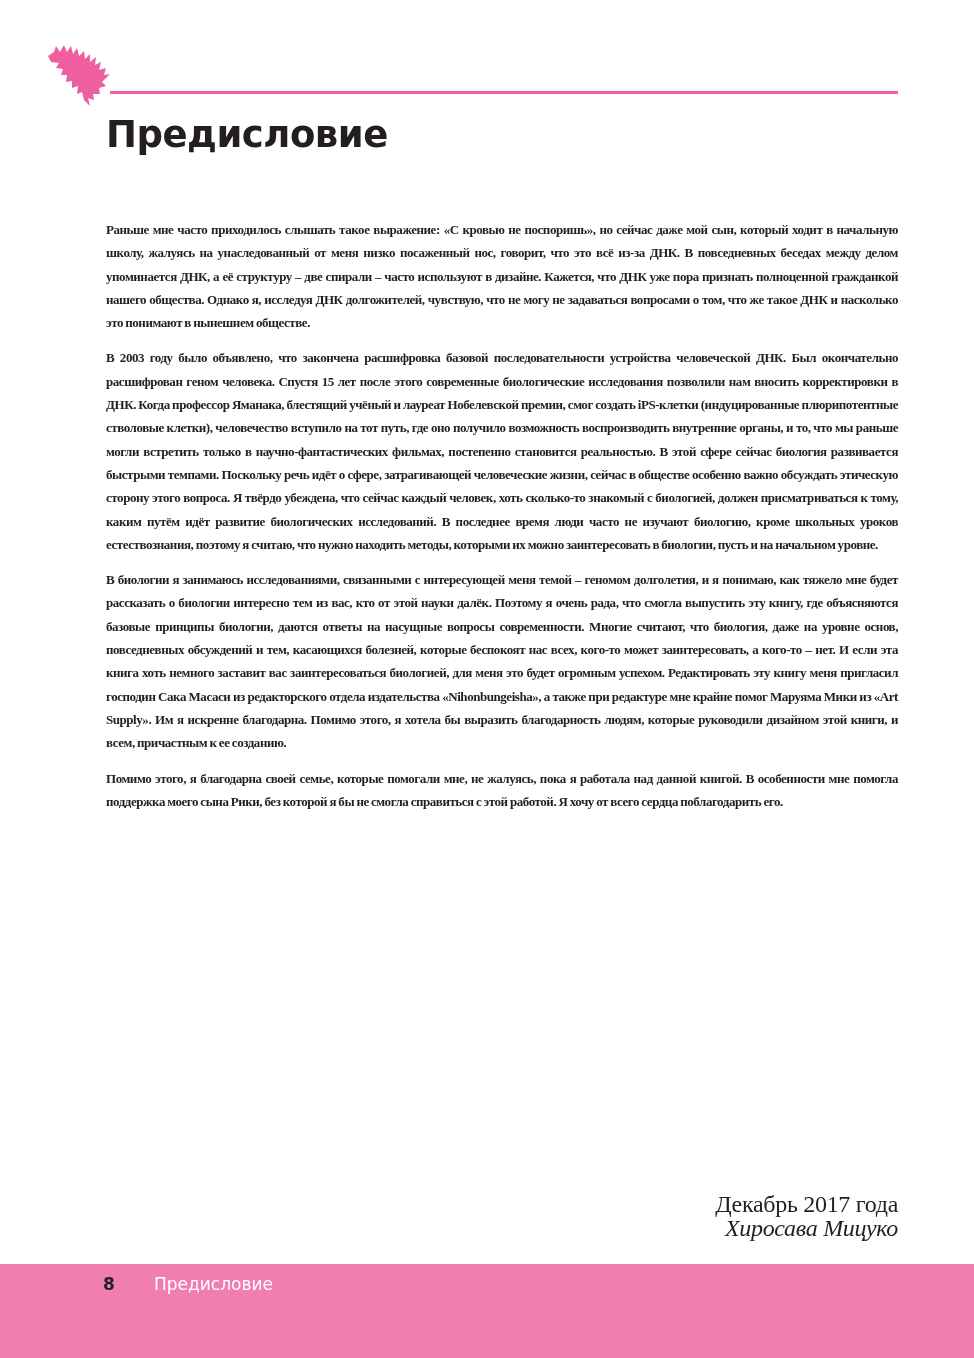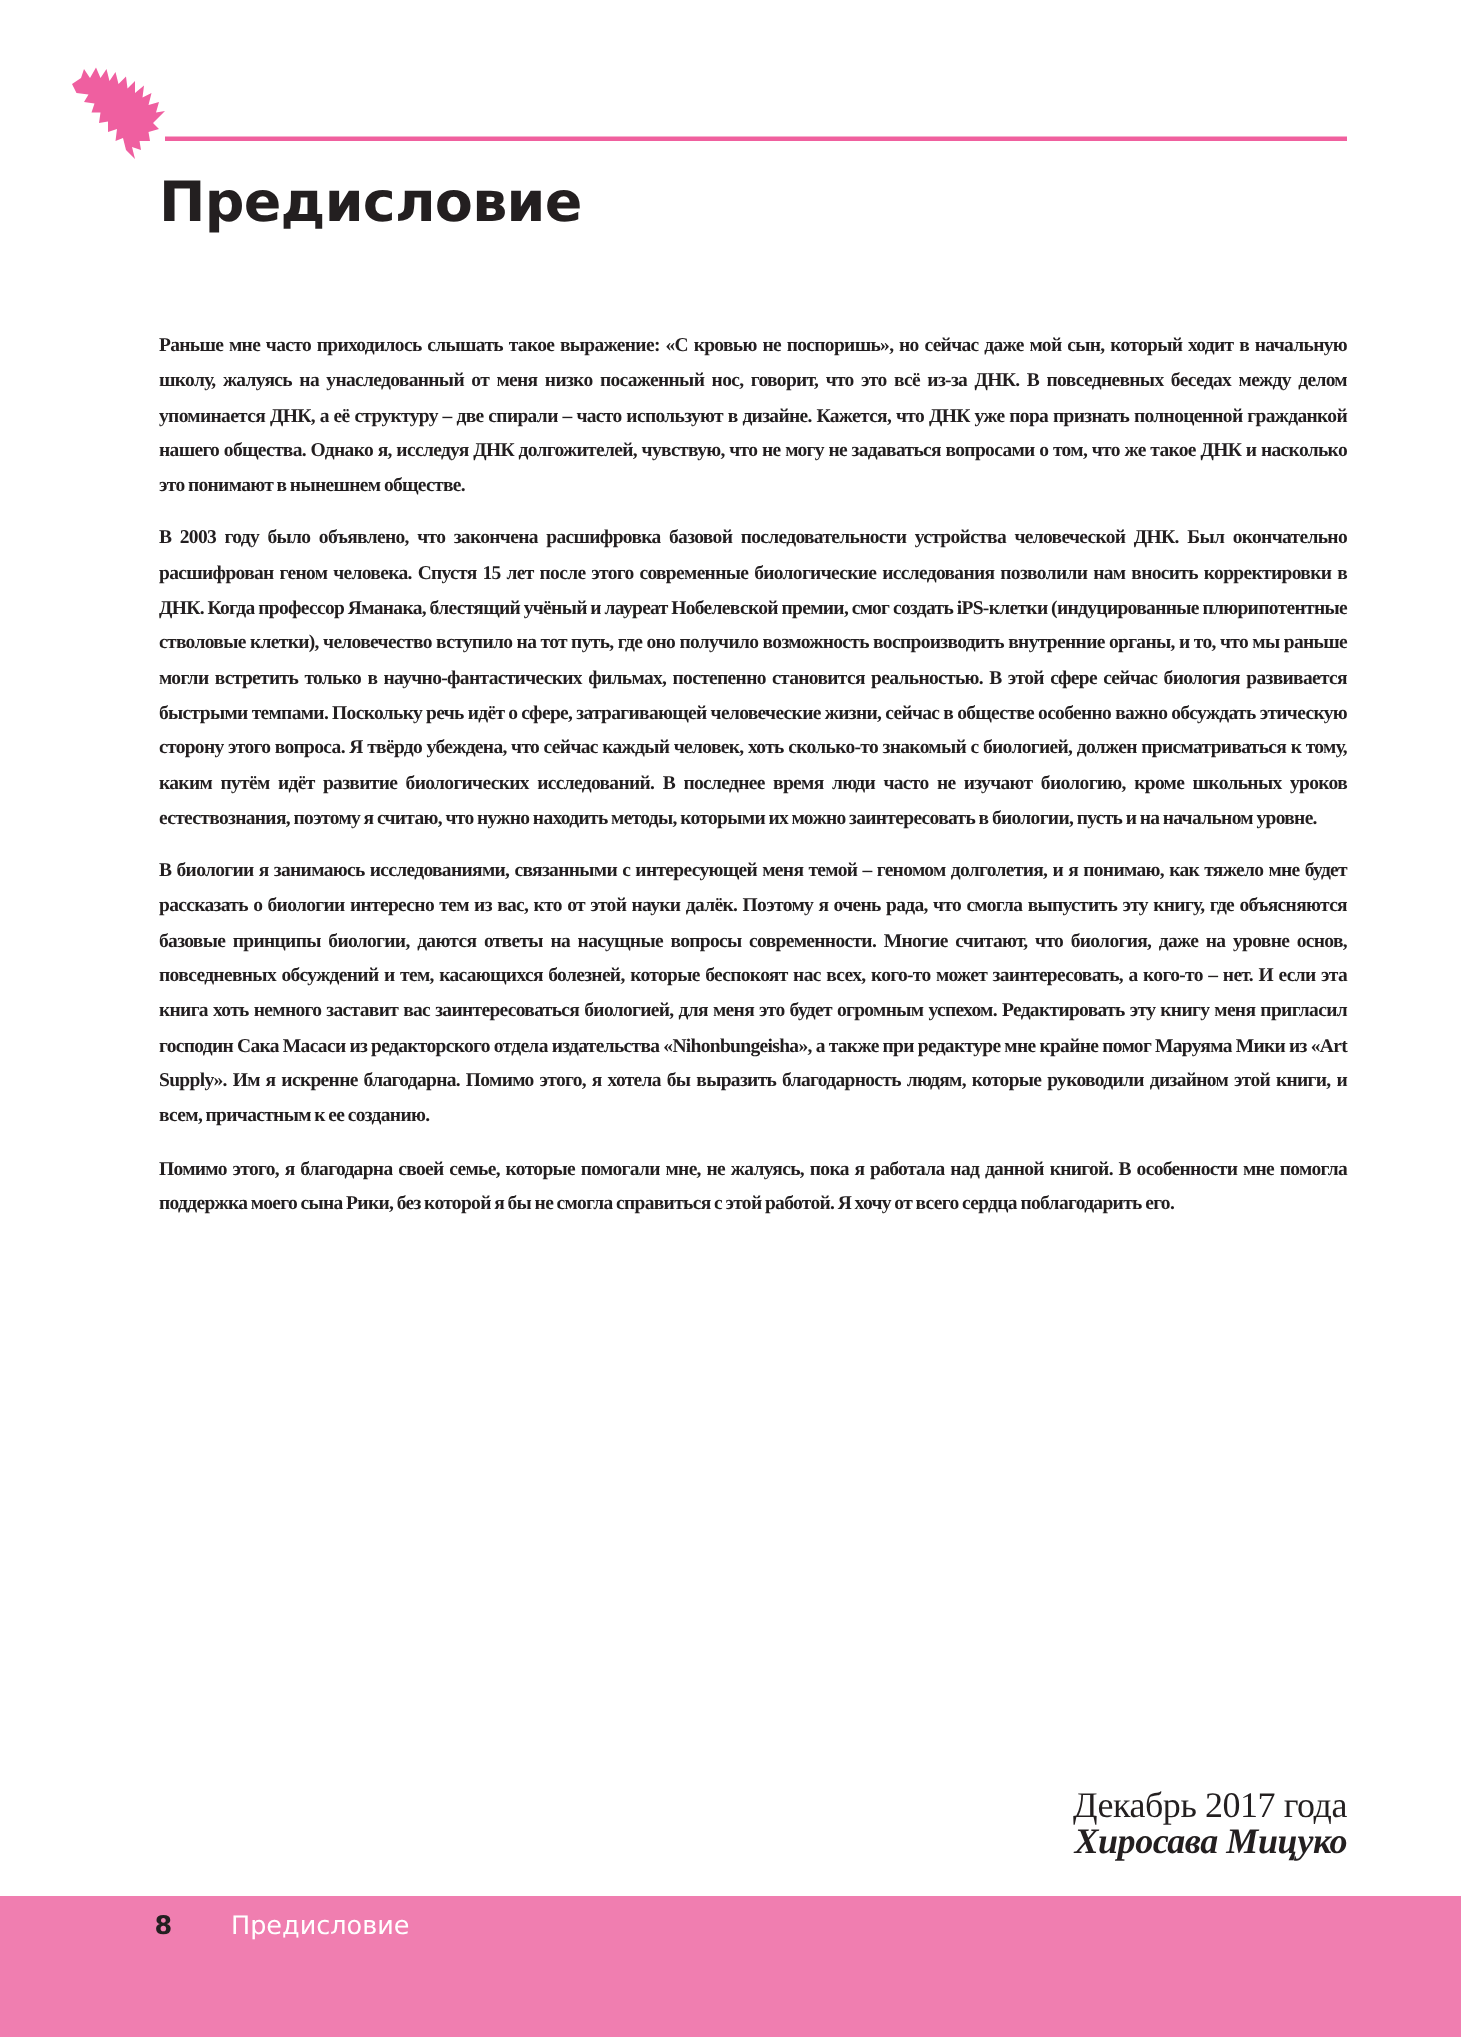--- a/index.html
+++ b/index.html
@@ -32,21 +32,21 @@
     hyphens: manual;
     letter-spacing: -0.45px;
     word-spacing: -0.5px;
     transform-origin: left top;
     font-weight: bold;
   }
   .signature {
     position: absolute; right: 76px; top: 1193px; text-align: right;
     font-size: 24px; line-height: 23.5px; letter-spacing: -0.3px;
   }
-  .signature .author { font-style: italic; font-weight: bold; }
+  .signature .author { font-style: italic; }
   .footer-band {
     position: absolute; left: 0; top: 1264px; width: 974px; height: 94px;
     background: #f07eb0;
   }
   .page-number {
     position: absolute; left: 103px; top: 1274px;
     font-family: "DejaVu Sans", "Liberation Sans", sans-serif;
     font-weight: bold; font-size: 17px; color: #231f20;
   }
   .running-head {

